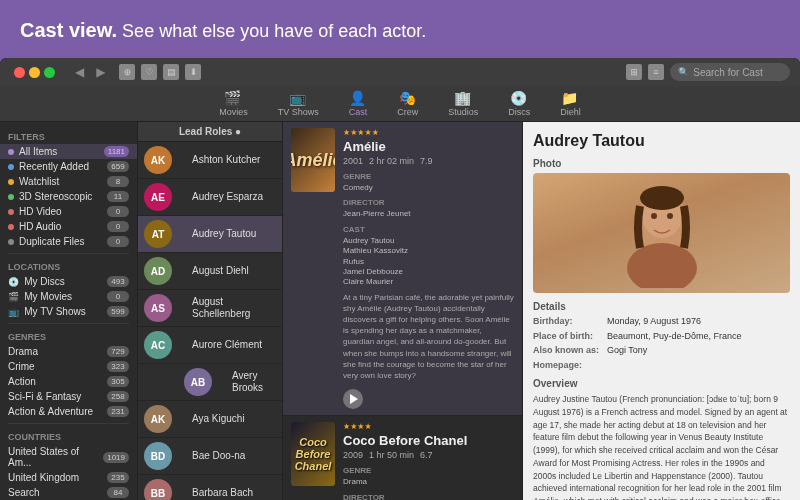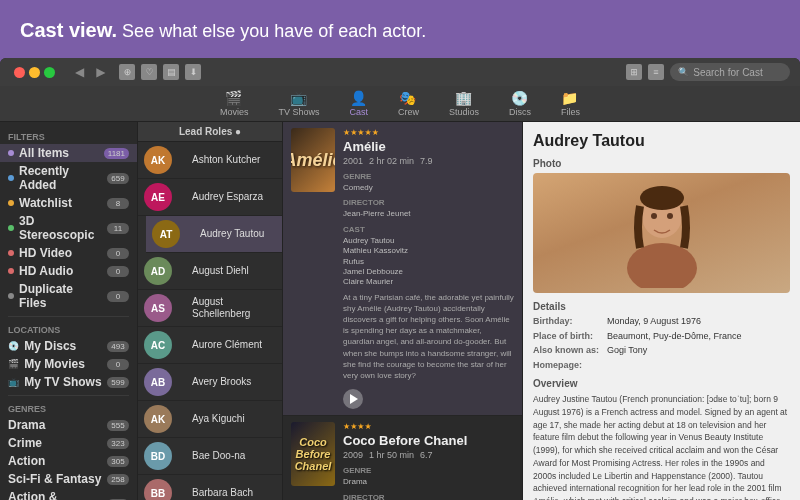--- a/index.html
+++ b/index.html
@@ -170,23 +170,22 @@
     .sidebar-item.active { background: rgba(167,140,213,0.2); }
     .sidebar-dot {
       width: 6px;
       height: 6px;
       border-radius: 50%;
       background: #a78cd5;
       flex-shrink: 0;
     }
     .sidebar-label {
       color: #ddd;
-      font-size: 12px;
+      font-size: 10px;
       flex: 1;
-      font-weight: bold;
     }
     .sidebar-count {
       background: #5a5a5a;
       color: #ccc;
       font-size: 8px;
       padding: 1px 4px;
       border-radius: 8px;
       min-width: 22px;
       text-align: center;
     }
@@ -219,21 +218,21 @@
       border-bottom: 1px solid #222;
     }
     .cast-item {
       display: flex;
       align-items: center;
       padding: 4px 6px;
       gap: 20px;
       cursor: pointer;
       border-bottom: 1px solid #252525;
     }
-    .cast-item.active { background: rgba(167,140,213,0.25); margin-left: 8px; }
+    .cast-item.active { background: rgba(167,140,213,0.25); }
     .cast-avatar {
       width: 28px;
       height: 28px;
       border-radius: 50%;
       background: #555;
       flex-shrink: 0;
       overflow: hidden;
       display: flex;
       align-items: center;
       justify-content: center;
@@ -482,21 +481,21 @@
     <div class="tab-item">
       <span class="tab-icon">🏢</span>
       <span>Studios</span>
     </div>
     <div class="tab-item">
       <span class="tab-icon">💿</span>
       <span>Discs</span>
     </div>
     <div class="tab-item">
       <span class="tab-icon">📁</span>
-      <span>Files</span>
+      <span>Diehl</span>
     </div>
   </div>
 
   <div class="main-content">
 
     <div class="sidebar">
       <div class="sidebar-section-title">Filters</div>
 
       <div class="sidebar-item active">
         <span class="sidebar-dot"></span>
@@ -549,21 +548,21 @@
       <div class="sidebar-item">
         <span class="sidebar-location-icon">📺</span>
         <span class="sidebar-label">My TV Shows</span>
         <span class="sidebar-count">599</span>
       </div>
 
       <div class="sidebar-divider"></div>
       <div class="sidebar-section-title">Genres</div>
       <div class="sidebar-item">
         <span class="sidebar-label">Drama</span>
-        <span class="sidebar-count">555</span>
+        <span class="sidebar-count">729</span>
       </div>
       <div class="sidebar-item">
         <span class="sidebar-label">Crime</span>
         <span class="sidebar-count">323</span>
       </div>
       <div class="sidebar-item">
         <span class="sidebar-label">Action</span>
         <span class="sidebar-count">305</span>
       </div>
       <div class="sidebar-item">
@@ -613,21 +612,21 @@
       </div>
       <div class="cast-item">
         <div class="cast-avatar" style="background:#9a5a8a;color:#fff;font-weight:700;font-size:10px;">AS</div>
         <span class="cast-name">August Schellenberg</span>
       </div>
       <div class="cast-item">
         <div class="cast-avatar" style="background:#5a9a8a;color:#fff;font-weight:700;font-size:10px;">AC</div>
         <span class="cast-name">Aurore Clément</span>
       </div>
       <div class="cast-item">
-        <div class="cast-avatar" style="background:#7a6a9a;color:#fff;font-weight:700;font-size:10px;">AB</div>
+        <div class="cast-avatar" style="background:#7a6a9a;color:#fff;font-weight:700;font-size:10px;margin-left:40px;">AB</div>
         <span class="cast-name">Avery Brooks</span>
       </div>
       <div class="cast-item">
         <div class="cast-avatar" style="background:#9a7a5a;color:#fff;font-weight:700;font-size:10px;">AK</div>
         <span class="cast-name">Aya Kiguchi</span>
       </div>
       <div class="cast-item">
         <div class="cast-avatar" style="background:#6a9aaa;color:#fff;font-weight:700;font-size:10px;">BD</div>
         <span class="cast-name">Bae Doo-na</span>
       </div>

